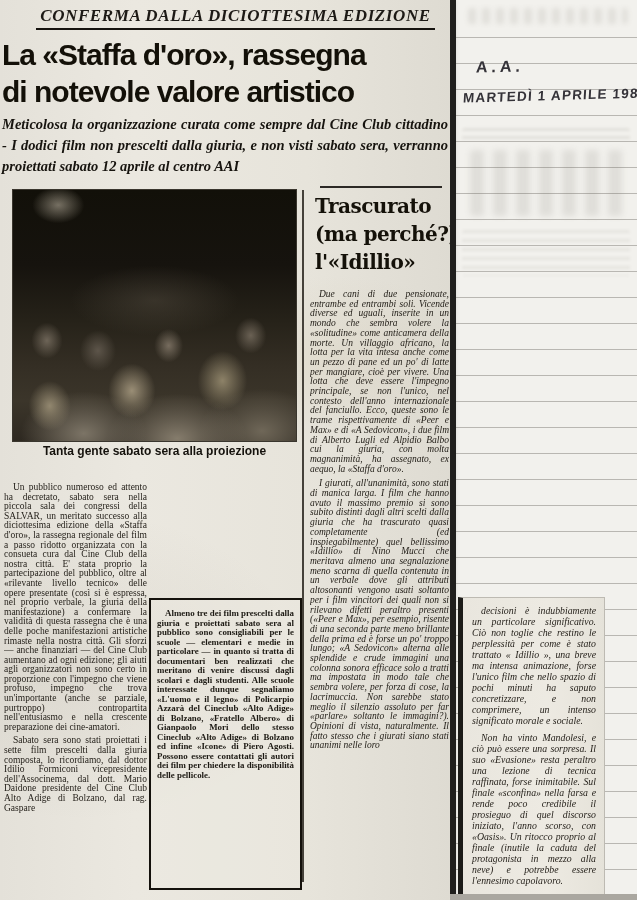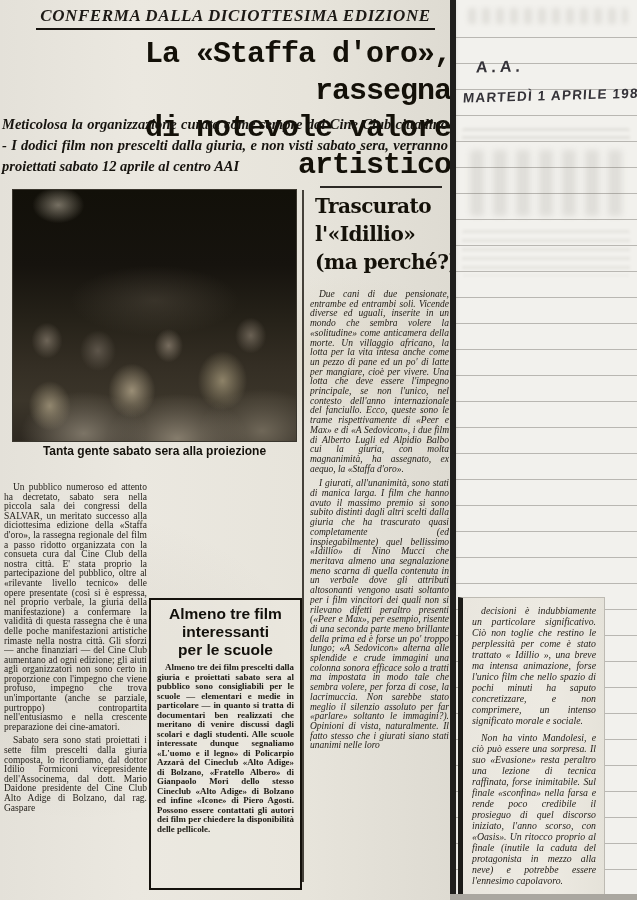--- a/index.html
+++ b/index.html
@@ -37,22 +37,22 @@
     box-shadow:3px 0 5px rgba(0,0,0,.25);
     color:#1d1a16;}
   .black-edge{position:absolute;left:450px;top:0;width:6px;height:897px;background:#201f1d;}
   .bottom-strip{position:absolute;left:450px;top:894px;width:187px;height:6px;background:#aaa7a0;}
 
   .kicker-wrap{position:absolute;left:0;top:6px;width:100%;text-align:center;}
   .kicker{display:inline-block;font:bold italic 17px/20px "Liberation Serif",serif;
     letter-spacing:.6px;border-bottom:2.5px solid #16130f;padding:0 4px 2px 4px;margin-left:20px;}
 
   .headline{position:absolute;left:2px;top:36px;width:449px;
-    font-family:Liberation Mono, monospace;font-weight:bold;font-size:30px;line-height:37px;
-    letter-spacing:-1px;color:#131008;text-align:right;}
+    font-family:Liberation Sans, sans-serif;font-weight:bold;font-size:30px;line-height:37px;
+    letter-spacing:-1px;color:#131008;}
 
   .deck{position:absolute;left:2px;top:114px;width:446px;margin:0;
     font:bold italic 14.5px/21px "Liberation Serif",serif;text-align:justify;color:#17140f;}
 
   
   .photo{position:absolute;left:13px;top:190px;width:283px;height:251px;
     background:
       radial-gradient(40px 28px at 16% 6%,rgba(216,206,186,.5),transparent 65%),
       radial-gradient(26px 30px at 12% 60%,#6d6457 0%,transparent 60%),
       radial-gradient(30px 34px at 30% 64%,#5d554a 0%,transparent 60%),
@@ -133,42 +133,37 @@
     <p class="deck">Meticolosa la organizzazione curata come sempre dal Cine Club cittadino - I dodici film non prescelti dalla giuria, e non visti sabato sera, verranno proiettati sabato 12 aprile al centro AAI</p>
 
     <div class="photo"></div>
     <div class="caption">Tanta gente sabato sera alla proiezione</div>
 
     <div class="vrule"></div>
     <div class="hrule-sidebar"></div>
 
     <div class="sidebar-title">
       <div>Trascurato</div>
+      <div>(ma perché?)</div>
       <div>l'«Idillio»</div>
-      <div>(ma perché?)</div>
     </div>
     <div class="sidebar-body">
       <p>Due cani di due pensionate, entrambe ed entrambi soli. Vicende diverse ed uguali, inserite in un mondo che sembra volere la «solitudine» come anticamera della morte. Un villaggio africano, la lotta per la vita intesa anche come un pezzo di pane ed un po' di latte per mangiare, cioè per vivere. Una lotta che deve essere l'impegno principale, se non l'unico, nel contesto dell'anno internazionale del fanciullo. Ecco, queste sono le trame rispettivamente di «Peer e Max» e di «A Sedovicon», i due film di Alberto Lugli ed Alpidio Balbo cui la giuria, con molta magnanimità, ha assegnato, ex aequo, la «Staffa d'oro».</p>
       <p>I giurati, all'unanimità, sono stati di manica larga. I film che hanno avuto il massimo premio si sono subito distinti dagli altri scelti dalla giuria che ha trascurato quasi completamente (ed inspiegabilmente) quel bellissimo «Idillio» di Nino Mucci che meritava almeno una segnalazione meno scarna di quella contenuta in un verbale dove gli attributi altosonanti vengono usati soltanto per i film vincitori dei quali non si rilevano difetti peraltro presenti («Peer e Max», per esempio, risente di una seconda parte meno brillante della prima ed è forse un po' troppo lungo; «A Sedovicon» alterna alle splendide e crude immagini una colonna sonora efficace solo a tratti ma impostata in modo tale che sembra volere, per forza di cose, la lacrimuccia. Non sarebbe stato meglio il silenzio assoluto per far «parlare» soltanto le immagini?). Opinioni di vista, naturalmente. Il fatto stesso che i giurati siano stati unanimi nelle loro</p>
     </div>
 
     <div class="bodytext col1">
       <p>Un pubblico numeroso ed attento ha decretato, sabato sera nella piccola sala dei congressi della SALVAR, un meritato successo alla diciottesima edizione della «Staffa d'oro», la rassegna regionale del film a passo ridotto organizzata con la consueta cura dal Cine Club della nostra città. E' stata proprio la partecipazione del pubblico, oltre al «rilevante livello tecnico» delle opere presentate (così si è espressa, nel proprio verbale, la giuria della manifestazione) a confermare la validità di questa rassegna che è una delle poche manifestazioni artistiche rimaste nella nostra città. Gli sforzi — anche finanziari — del Cine Club aumentano ad ogni edizione; gli aiuti agli organizzatori non sono certo in proporzione con l'impegno che viene profuso, impegno che trova un'importante (anche se parziale, purtroppo) contropartita nell'entusiasmo e nella crescente preparazione dei cine-amatori.</p>
       <p>Sabato sera sono stati proiettati i sette film prescelti dalla giuria composta, lo ricordiamo, dal dottor Idilio Formiconi vicepresidente dell'Associnema, dal dott. Mario Daidone presidente del Cine Club Alto Adige di Bolzano, dal rag. Gaspare</p>
     </div>
 
     <div class="bodytext col2">
     </div>
 
     <div class="box">
-      <div class="box-title">
-        <div>Almeno tre film</div>
-        <div>interessanti</div>
-        <div>per le scuole</div>
-      </div>
       <div class="box-body">
         <p>Almeno tre dei film prescelti dalla giuria e proiettati sabato sera al pubblico sono consigliabili per le scuole — elementari e medie in particolare — in quanto si tratta di documentari ben realizzati che meritano di venire discussi dagli scolari e dagli studenti. Alle scuole interessate dunque segnaliamo «L'uomo e il legno» di Policarpio Azzarà del Cineclub «Alto Adige» di Bolzano, «Fratello Albero» di Gianpaolo Mori dello stesso Cineclub «Alto Adige» di Bolzano ed infine «Icone» di Piero Agosti. Possono essere contattati gli autori dei film per chiedere la disponibilità delle pellicole.</p>
       </div>
     </div>
 
   </div>
 
   <div class="black-edge"></div>
 
   <div class="piece">

